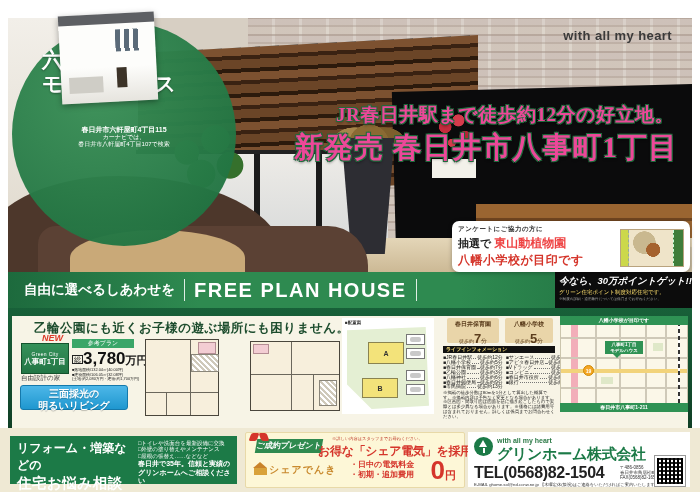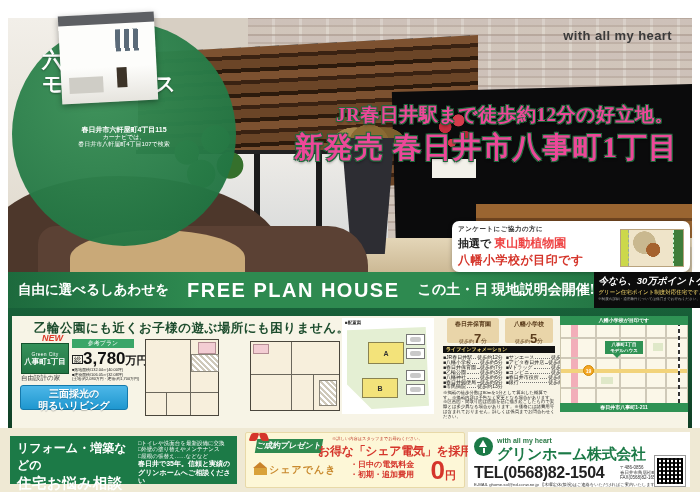--- a/index.html
+++ b/index.html
@@ -81,21 +81,21 @@
   .ticket .stub-l{width:7px;background:#ccd84b;border-right:1px dashed #9a9; }
   .ticket .art{flex:1;position:relative;
     background:radial-gradient(circle at 55% 55%,#a5622e 22%,transparent 23%),
                radial-gradient(circle at 35% 35%,#c9b88f 30%,transparent 31%),#efe4c9;}
   .ticket .stub-r{width:9px;background:#3f7d3a;border-left:1px dashed #cfd;}
 
   
   .banner{position:absolute;left:8px;top:272px;width:684px;height:36px;z-index:6;display:flex;align-items:center;
     background:linear-gradient(90deg,#1d6a3d,#2e8a50 28%,#2e8a50 66%,#1d6a3d);}
   .bseg{color:#fff;white-space:nowrap;}
-  .b-left{margin-left:10px;font-family:"Liberation Serif",serif;font-size:13.5px;font-weight:700;}
+  .b-left{margin-left:16px;font-family:"Liberation Serif",serif;font-size:13.5px;font-weight:700;}
   .b-center{font-size:20px;font-weight:800;letter-spacing:1.5px;}
   .b-right{font-family:"Liberation Serif",serif;font-size:14px;font-weight:800;}
   .bdiv{width:1px;height:22px;background:rgba(255,255,255,.85);margin:0 9px;}
   .points{margin-left:auto;width:137px;height:36px;background:#0c0c0c;color:#fff;padding:3px 4px;box-sizing:border-box;}
   .pts-main{font-size:9.5px;font-weight:800;white-space:nowrap;font-style:italic;}
   .pts-sub{font-size:5.5px;color:#ffe06e;white-space:nowrap;margin-top:1px;}
   .pts-note{font-size:5px;color:#a9a9a9;white-space:nowrap;transform:scale(.72);transform-origin:0 0;}
 
   
   .midbg{position:absolute;left:8px;top:306px;width:684px;height:122px;background:linear-gradient(#186139,#103f26);}
@@ -274,21 +274,20 @@
       <div class="art"></div>
       <div class="stub-r"></div>
     </div>
   </div>
 
   <div class="banner">
     <div class="bseg b-left">自由に選べるしあわせを</div>
     <div class="bdiv"></div>
     <div class="bseg b-center">FREE PLAN HOUSE</div>
     <div class="bdiv"></div>
-    <div class="bseg b-right">この土・日 現地説明会開催!</div>
     <div class="points">
       <div class="pts-main">今なら、30万ポイントゲット!!</div>
       <div class="pts-sub">グリーン住宅ポイント制度対応住宅です。</div>
       <div class="pts-note">※制度の詳細・適用条件については係員までお尋ねください。</div>
     </div>
   </div>
 
   <div class="midbg"></div>
   <div class="panel"></div>
   <div class="panel-head">乙輪公園にも近くお子様の遊ぶ場所にも困りません。</div>

